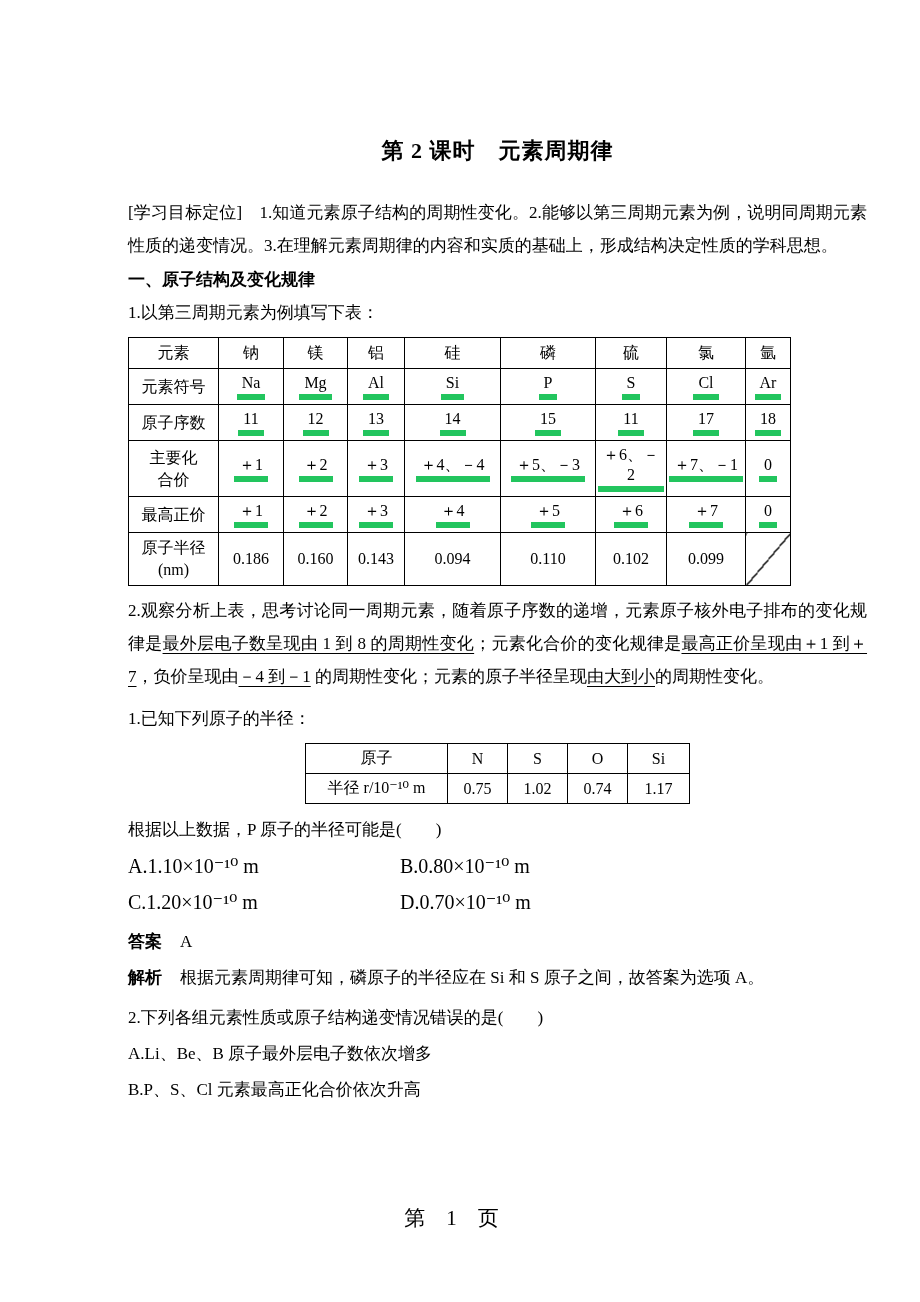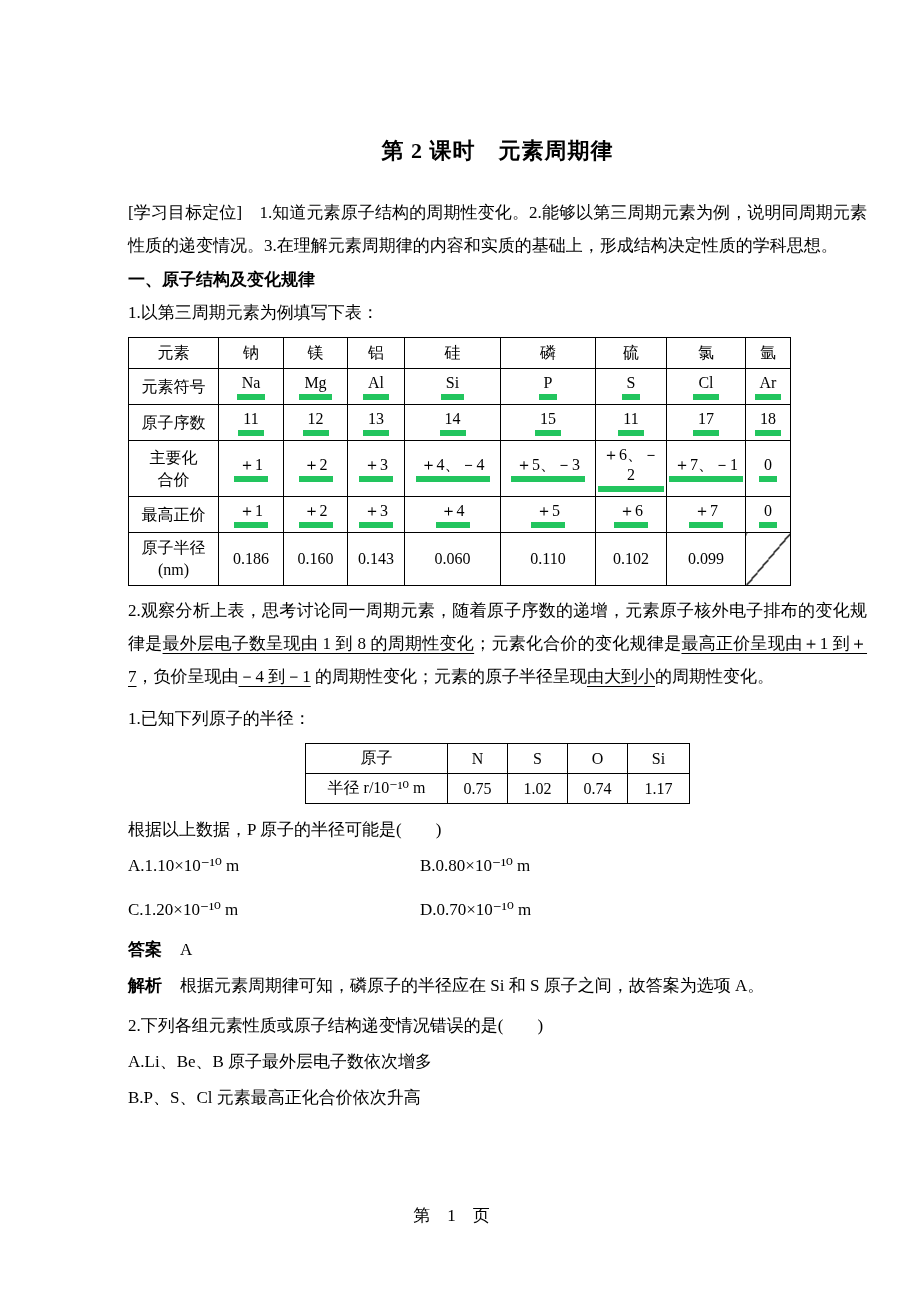--- a/index.html
+++ b/index.html
@@ -59,34 +59,33 @@
 
   .useg { text-decoration: underline; text-underline-offset: 4px; }
 
   .radius-table { width: 384px; margin: 4px auto 14px auto; }
   .radius-table td { height: 29px; }
 
   .options-grid {
     display: grid;
     grid-template-columns: 272px 1fr;
     row-gap: 12px;
-    font-size: 17px;
+    font-size: 20px;
     line-height: 24px;
     margin: 2px 0 16px 0;
-    gap: 20px;
   }
   .ans-line { font-size: 17px; line-height: 24px; margin: 0 0 12px 0; }
   .ans-line b { margin-right: 18px; }
 
   .footer {
     position: absolute;
     top: 1204px;
     left: 0; right: 17px;
     text-align: center;
-    font-size: 17px;
+    font-size: 21px;
   }
 </style>
 </head>
 <body>
 
 <div class="content">
 
   <h1 class="doc-title">第 2 课时　元素周期律</h1>
 
   <p class="para">[学习目标定位]　1.知道元素原子结构的周期性变化。2.能够以第三周期元素为例，说明同周期元素性质的递变情况。3.在理解元素周期律的内容和实质的基础上，形成结构决定性质的学科思想。</p>
@@ -163,21 +162,21 @@
           <td><span class="ans">＋6</span></td>
           <td><span class="ans">＋7</span></td>
           <td><span class="ans">0</span></td>
         </tr>
         <tr>
           <td class="lbl">原子半径
 (nm)</td>
           <td>0.186</td>
           <td>0.160</td>
           <td>0.143</td>
-          <td>0.060</td>
+          <td>0.094</td>
           <td>0.110</td>
           <td>0.102</td>
           <td>0.099</td>
           <td class="diag"></td>
         </tr>
       </tbody>
   </table>
 
   <p class="para"><span>2.观察分析上表，思考讨论同一周期元素，随着原子序数的递增，元素原子核外电子排布的变化规律是</span><span class="useg">最外层电子数呈现由 1 到 8 的周期性变化</span><span>；元素化合价的变化规律是</span><span class="useg">最高正价呈现由＋1 到＋7</span><span>，负价呈现由</span><span class="useg">－4 到－1</span><span> 的周期性变化；元素的原子半径呈现</span><span class="useg">由大到小</span><span>的周期性变化。</span></p>
 

